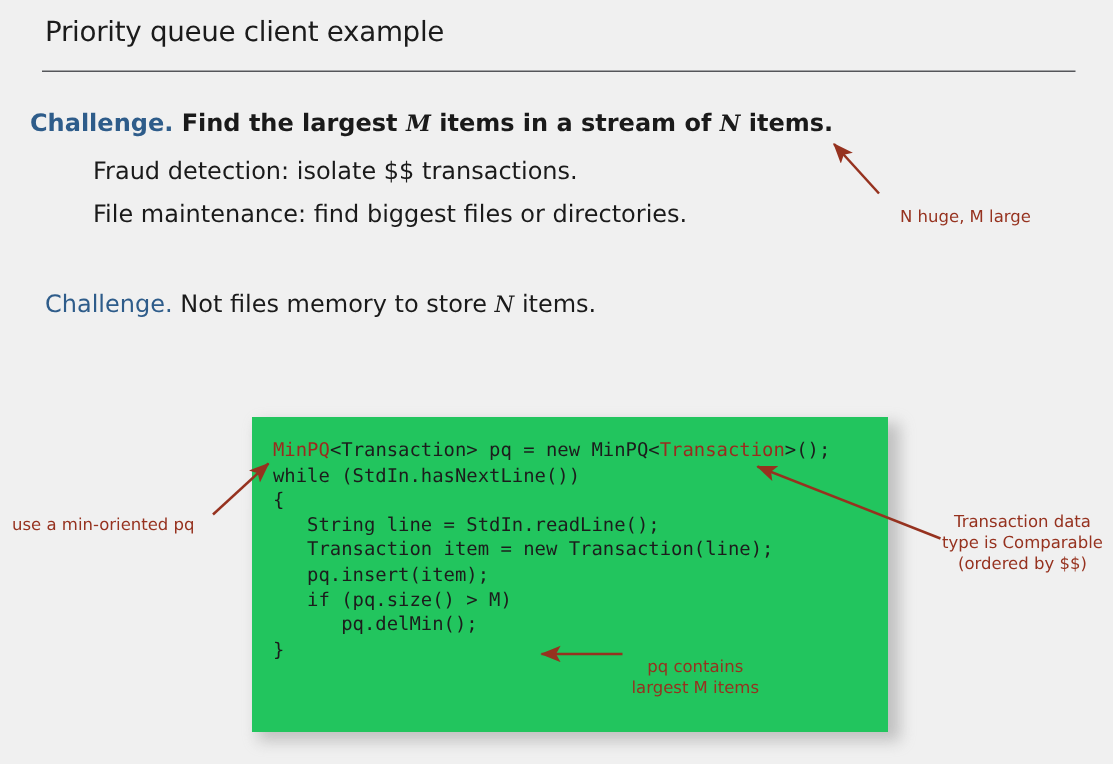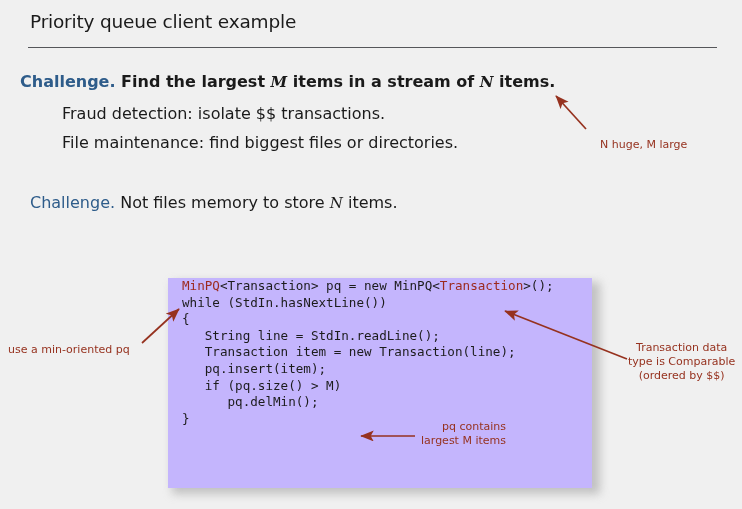--- a/index.html
+++ b/index.html
@@ -72,23 +72,23 @@
     background: #9a9a9a;
     filter: blur(5px);
     opacity: 0.55;
   }
   .code-box {
     position: absolute;
     left: 168px;
     top: 278px;
     width: 424px;
     height: 210px;
-    background: #c4b5fd;
+    background: #22c55e;
     box-sizing: border-box;
-    padding: 0 0 0 14px;
+    padding: 14px 0 0 14px;
   }
   .code-text {
     font-family: "DejaVu Sans Mono", monospace;
     font-size: 12.6px;
     line-height: 16.6px;
     color: #1c1c1c;
     white-space: pre;
   }
   .kw-red { color: #9c2a1e; }
 
@@ -97,21 +97,21 @@
     position: absolute;
     font-family: "DejaVu Sans", sans-serif;
     font-size: 11px;
     color: #96321f;
     line-height: 14px;
     white-space: nowrap;
   }
   .annot-nm   { left: 600px; top: 138px; }
   .annot-minpq{ left: 8px;   top: 343px; }
   .annot-right{ left: 628px; top: 341px; text-align: center; }
-  .annot-pq   { left: 421px; top: 420px; text-align: right; }
+  .annot-pq   { left: 421px; top: 438px; text-align: center; }
 
   .arrow-layer {
     position: absolute;
     left: 0; top: 0;
     width: 742px;
     height: 509px;
     pointer-events: none;
   }
 </style>
 </head>

